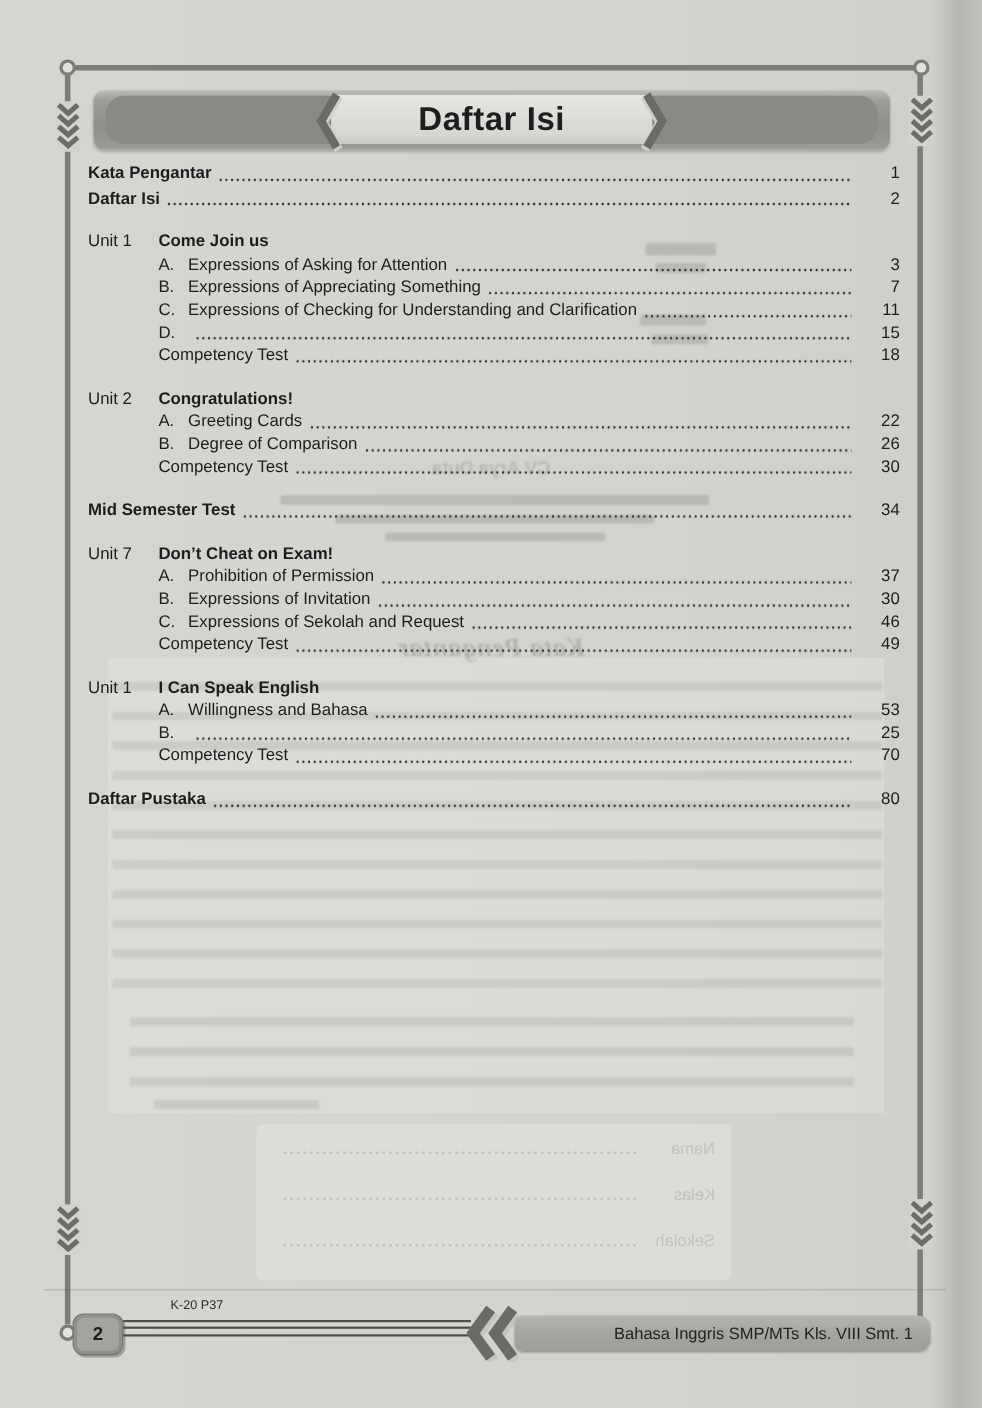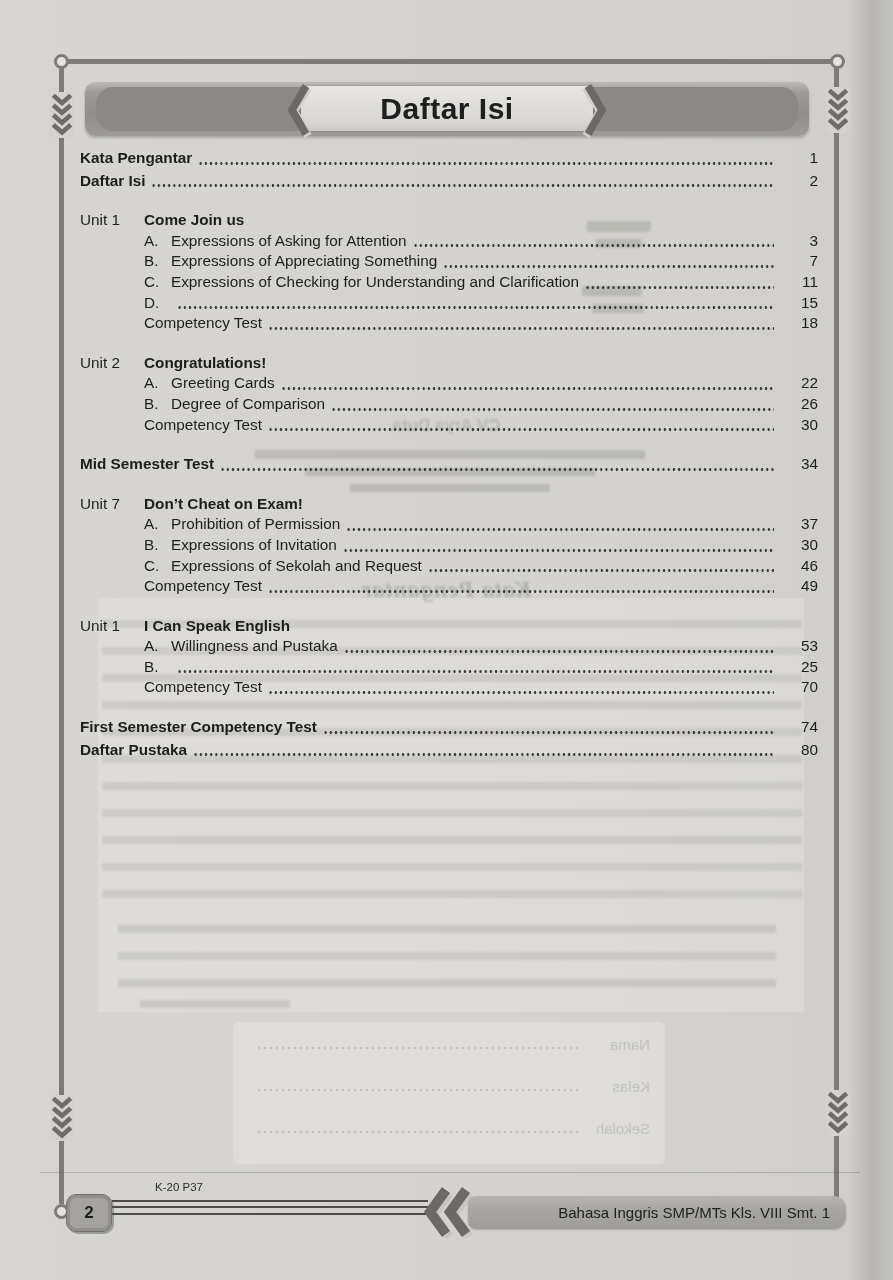--- a/index.html
+++ b/index.html
@@ -301,47 +301,40 @@
   </div>
 
   <div class="toc-section unit">
     <div class="toc-row unit-head">
       <span class="unit-num">Unit 1</span>
       <span class="unit-title">I Can Speak English</span>
     </div>
     <div class="unit-items">
   <div class="toc-row">
     <span class="item-prefix">A.</span>
-    <span class="item-label">Willingness and Pustaka</span>
+    <span class="item-label">Willingness and Bahasa</span>
     <span class="dots"></span>
     <span class="toc-page">53</span>
   </div>
 
   <div class="toc-row">
     <span class="item-prefix">B.</span>
     <span class="dots"></span>
     <span class="toc-page">25</span>
   </div>
 
   <div class="toc-row">
 
     <span class="item-label">Competency Test</span>
     <span class="dots"></span>
     <span class="toc-page">70</span>
   </div>
 </div>
   </div>
 
-  <div class="toc-section entry">
-    <div class="toc-row">
-      <span class="entry-label">First Semester Competency Test</span>
-      <span class="dots"></span>
-      <span class="toc-page">74</span>
-    </div>
-  </div>
 
   <div class="toc-section entry">
     <div class="toc-row">
       <span class="entry-label">Daftar Pustaka</span>
       <span class="dots"></span>
       <span class="toc-page">80</span>
     </div>
   </div>
 </main>
 

